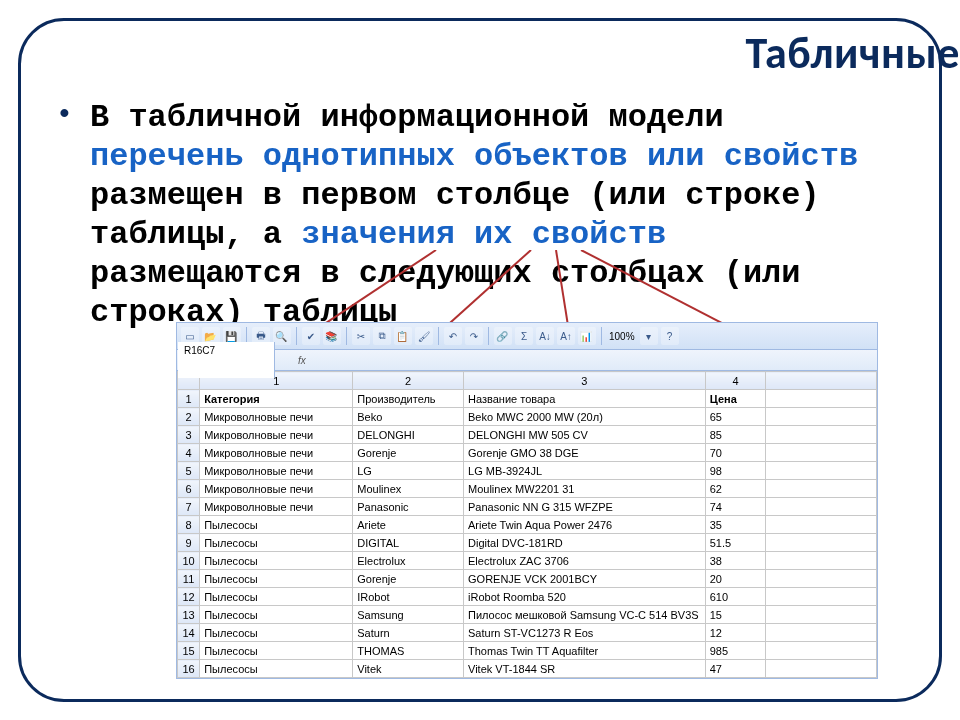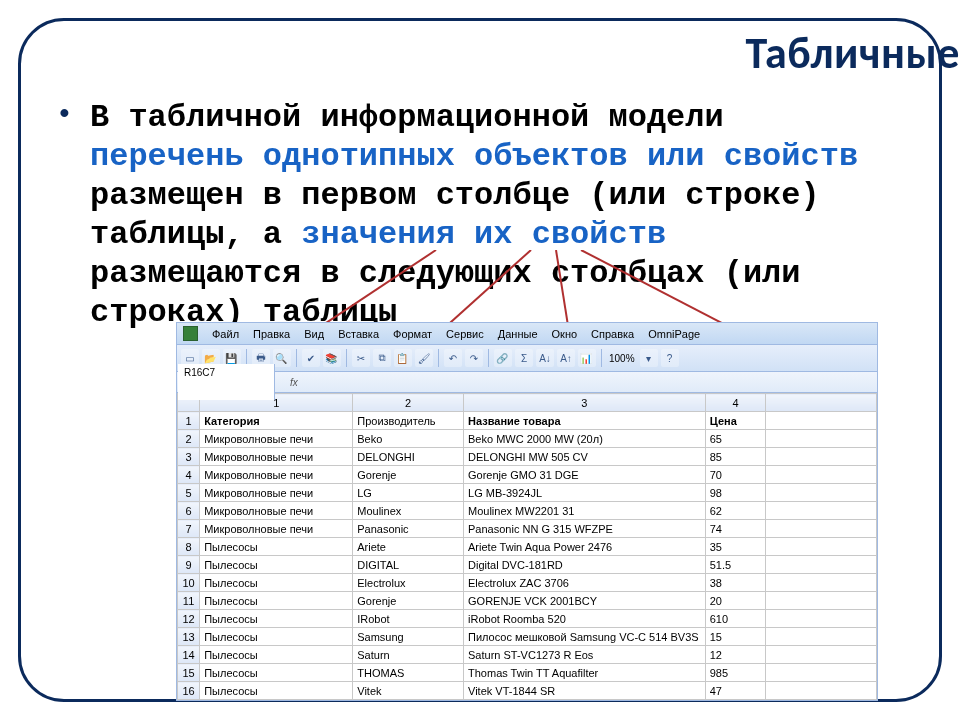--- a/index.html
+++ b/index.html
@@ -128,21 +128,21 @@
     padding: 0 6px;
     font-size: 10px;
     background: #fff;
     height: 36px;
     line-height: 18px;
     margin: 1px;
   }
   .fx {
     font-style: italic;
     color: #555;
-    padding: 0 14px;
+    padding: 0 22px;
     font-size: 10px;
   }
   table.sheet {
     border-collapse: collapse;
     table-layout: fixed;
     width: 100%;
     font-size: 11px;
   }
   table.sheet th, table.sheet td {
     border: 1px solid #c8c8c8;
@@ -201,33 +201,20 @@
         <path d="M0 0 L10 5 L0 10 z" fill="#b03030"></path>
       </marker>
     </defs>
     <line x1="260" y1="0" x2="70" y2="126" stroke="#b03030" stroke-width="2" marker-end="url(#ah)"></line>
     <line x1="355" y1="0" x2="215" y2="126" stroke="#b03030" stroke-width="2" marker-end="url(#ah)"></line>
     <line x1="380" y1="0" x2="400" y2="126" stroke="#b03030" stroke-width="2" marker-end="url(#ah)"></line>
     <line x1="405" y1="0" x2="648" y2="126" stroke="#b03030" stroke-width="2" marker-end="url(#ah)"></line>
   </svg>
 
   <div class="excel">
-    <div class="menubar">
-      <span class="appicon"></span>
-      <span>Файл</span>
-      <span>Правка</span>
-      <span>Вид</span>
-      <span>Вставка</span>
-      <span>Формат</span>
-      <span>Сервис</span>
-      <span>Данные</span>
-      <span>Окно</span>
-      <span>Справка</span>
-      <span>OmniPage</span>
-    </div>
     <div class="toolbar">
       <span class="tbicon">▭</span>
       <span class="tbicon">📂</span>
       <span class="tbicon">💾</span>
       <span class="tbsep"></span>
       <span class="tbicon">🖶</span>
       <span class="tbicon">🔍</span>
       <span class="tbsep"></span>
       <span class="tbicon">✔</span>
       <span class="tbicon">📚</span>
@@ -272,21 +259,21 @@
           <th>3</th>
           <th>4</th>
           <th></th>
         </tr>
       </thead>
       <tbody id="sheet-body">
           <tr>
             <td class="rh">1</td>
             <td style="font-weight: 700;">Категория</td>
             <td style="font-weight: 400;">Производитель</td>
-            <td style="font-weight: 700;">Название товара</td>
+            <td style="font-weight: 400;">Название товара</td>
             <td style="font-weight: 700;">Цена</td>
             <td></td>
           </tr>
           <tr>
             <td class="rh">2</td>
             <td>Микроволновые печи</td>
             <td>Beko</td>
             <td>Beko MWC 2000 MW (20л)</td>
             <td>65</td>
             <td></td>
@@ -296,21 +283,21 @@
             <td>Микроволновые печи</td>
             <td>DELONGHI</td>
             <td>DELONGHI MW 505 CV</td>
             <td>85</td>
             <td></td>
           </tr>
           <tr>
             <td class="rh">4</td>
             <td>Микроволновые печи</td>
             <td>Gorenje</td>
-            <td>Gorenje GMO 31 DGE</td>
+            <td>Gorenje GMO 38 DGE</td>
             <td>70</td>
             <td></td>
           </tr>
           <tr>
             <td class="rh">5</td>
             <td>Микроволновые печи</td>
             <td>LG</td>
             <td>LG MB-3924JL</td>
             <td>98</td>
             <td></td>

